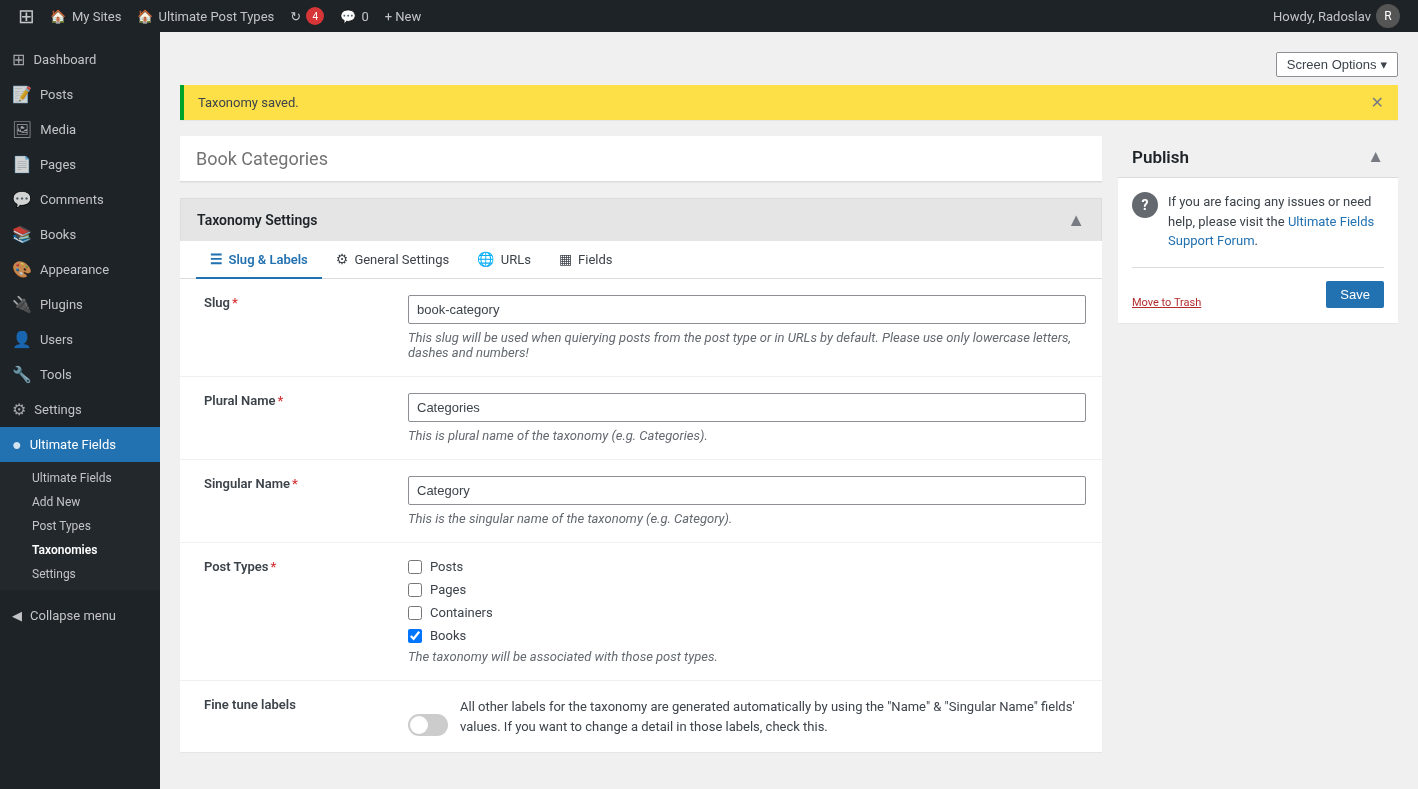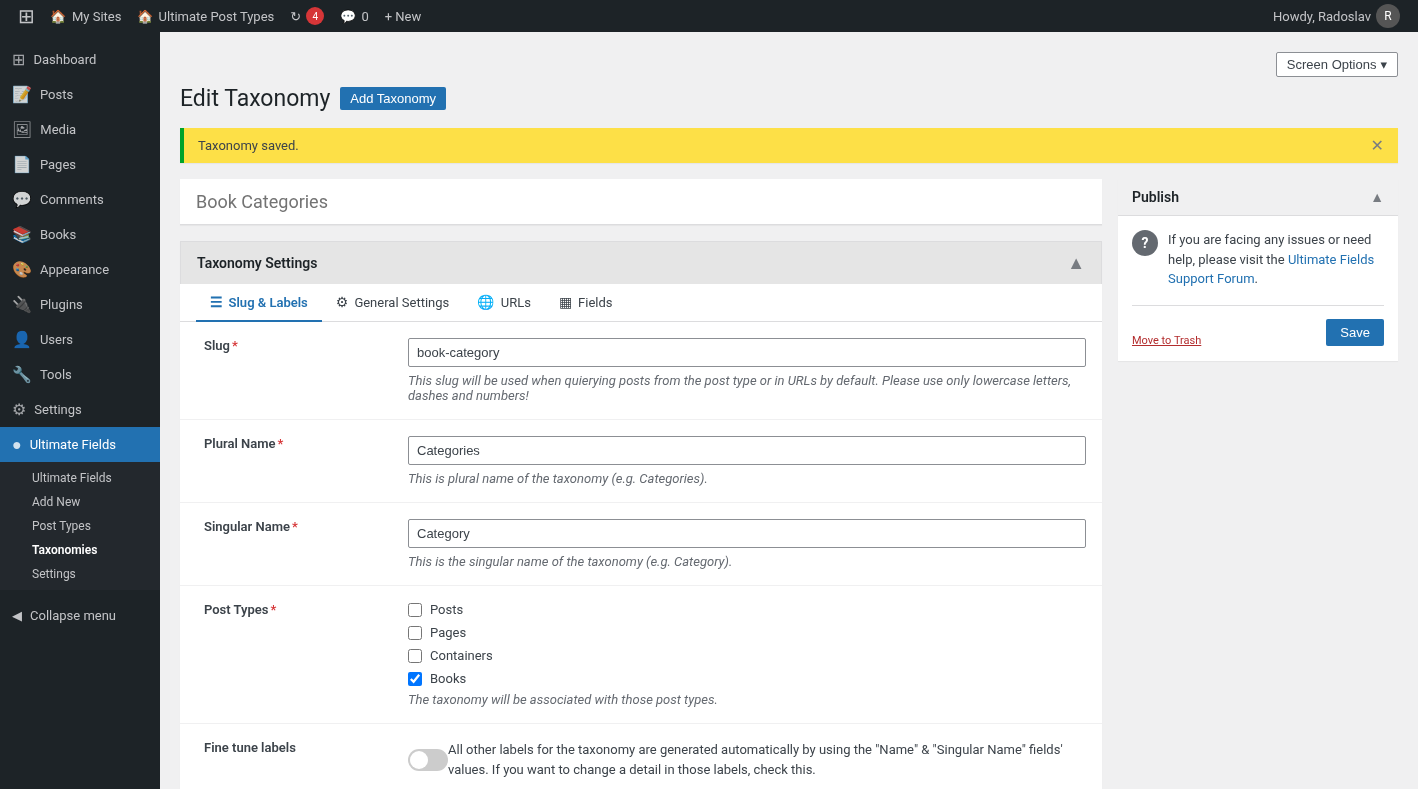--- a/index.html
+++ b/index.html
@@ -254,37 +254,38 @@
       background: #fff;
       border-radius: 50%;
       position: absolute;
       top: 2px;
       left: 2px;
       transition: left 0.2s;
     }
 
     .fine-tune-content {
       display: flex;
-      align-items: center;
+      align-items: flex-end;
+      gap: 12px;
     }
     .fine-tune-text { font-size: 13px; color: #3c434a; line-height: 1.5; }
 
     
     .sidebar-panel {
       width: 280px;
       flex-shrink: 0;
     }
     .publish-box {
       background: #fff;
       box-shadow: 0 1px 1px rgba(0,0,0,.04);
     }
     .publish-header {
       background: #f0f0f1;
       padding: 10px 14px;
-      font-size: 14px;
+      font-size: 17px;
       font-weight: 600;
       color: #1d2327;
       display: flex;
       align-items: center;
       justify-content: space-between;
       border-bottom: 1px solid #dcdcde;
     }
     .publish-body {
       padding: 14px;
     }
@@ -430,24 +431,20 @@
 
   <div id="wpcontent">
 
     <div class="screen-options-bar">
       <button class="screen-options-btn">
         <span>Screen Options</span>
         <span>▾</span>
       </button>
     </div>
 
-    <div class="page-header">
-      <h1>Edit Taxonomy</h1>
-      <button class="add-new-btn">Add Taxonomy</button>
-    </div>
 
     <div class="notice">
       <span>Taxonomy saved.</span>
       <span class="notice-close">✕</span>
     </div>
 
     <div class="main-area">
 
       <div style="flex:1;">
 

